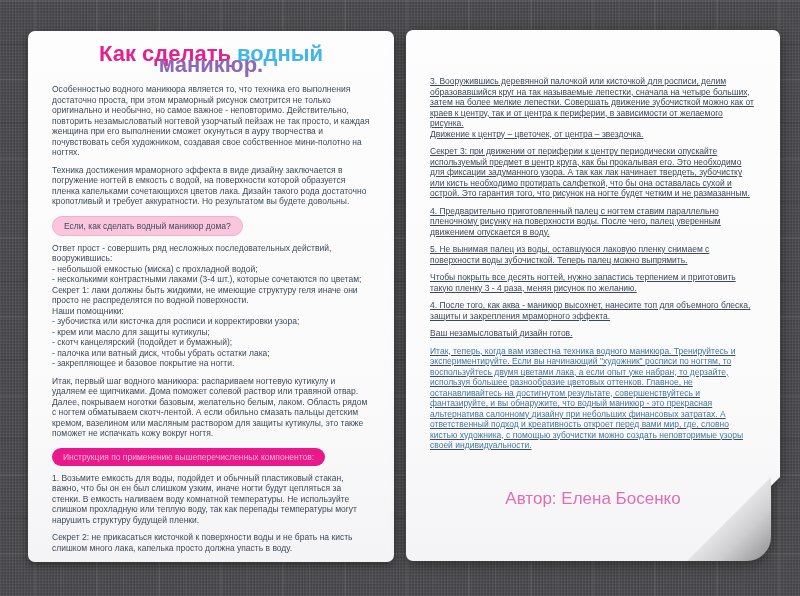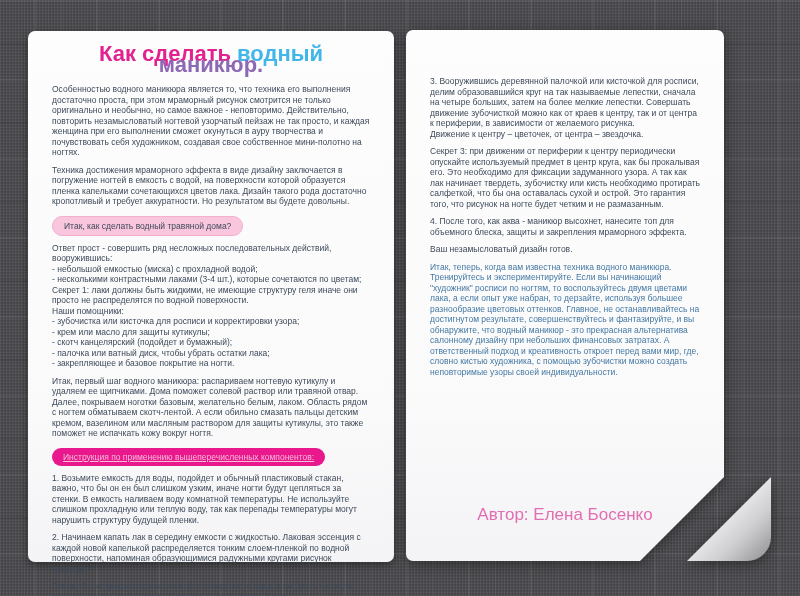--- a/index.html
+++ b/index.html
@@ -22,22 +22,23 @@
     color:#3d4a59;
     font-size:8.5px;
     line-height:10.5px;
   }
   .page-left{left:28px;box-shadow:0 3px 9px rgba(0,0,0,.4);}
   .page-right-wrap{
     position:absolute;left:406px;top:30px;width:365px;height:531px;
     filter:drop-shadow(0 3px 7px rgba(0,0,0,.4));
   }
   .page-right{
-    position:absolute;left:0;top:0;width:318px;height:531px;
+    position:absolute;left:0;top:0;width:374px;height:531px;
     clip-path:polygon(0 0,100% 0,100% calc(100% - 84px),calc(100% - 84px) 100%,0 100%);
+    text-decoration:underline;
   }
   .fold{
     position:absolute;right:0;bottom:0;width:84px;height:84px;
     clip-path:polygon(100% 0,0 100%,100% 100%);
     border-radius:0 0 24px 0;
     background:linear-gradient(135deg,#ffffff 12%,#ededee 42%,#cfcfd1 68%,#a2a2a5 90%,#8d8d90 100%);
   }
   .doc-title{
     text-align:center;font-size:22px;font-weight:bold;
     margin:8px 0 14px 0;letter-spacing:0;
@@ -45,63 +46,65 @@
   .t-pink{color:#e3218f;}
   .t-blue{color:#41b6e8;}
   .t-purple{color:#8d68b4;}
   .para{margin:0 0 7px 0;white-space:pre-line;}
   .para:last-child{margin-bottom:0;}
   .pill{
     display:inline-block;border-radius:12px;padding:4px 11px;
     margin:2px 0 7px 0;font-size:8.5px;line-height:10px;
   }
   .pill-light{background:#f9c6de;color:#3d4a59;border:1px solid #f3aed0;}
-  .pill-solid{background:#e9188c;color:#f7bcd9;text-decoration:underline;}
+  .pill-solid{background:#e9188c;color:#f7bcd9;}
   .outro{color:#4478a3;}
   .author{
-    position:absolute;left:0;bottom:36px;width:100%;
+    position:absolute;left:0;bottom:52px;width:100%;
     text-align:center;font-size:17px;line-height:20px;color:#e36db2;
   }
 </style>
 </head>
 <body>
 
 <div class="page page-left">
   <div class="doc-title">
     <span class="t-pink">Как сделать </span><span class="t-blue">водный </span><span class="t-purple">маникюр.</span>
   </div>
   <p class="para">Особенностью водного маникюра является то, что техника его выполнения достаточно проста, при этом мраморный рисунок смотрится не только оригинально и необычно, но самое важное - неповторимо. Действительно, повторить незамысловатый ногтевой узорчатый пейзаж  не так просто, и каждая женщина  при его выполнении сможет окунуться в ауру творчества и почувствовать себя художником, создавая свое собственное мини-полотно на ногтях.</p>
   <p class="para">Техника достижения мраморного эффекта в виде дизайну заключается в погружение ногтей в емкость с водой, на поверхности которой образуется пленка капельками сочетающихся цветов лака. Дизайн  такого рода достаточно кропотливый и требует аккуратности. Но результатом вы будете довольны.</p>
   <div>
-    <span class="pill pill-light">Итак, как сделать водный травяной дома?</span>
+    <span class="pill pill-light">Если, как сделать водный маникюр дома?</span>
   </div>
   <p class="para">Ответ прост - совершить ряд несложных последовательных действий, вооружившись:
 - небольшой емкостью (миска) с прохладной водой;
 - несколькими контрастными лаками (3-4 шт.), которые сочетаются по цветам;
 Секрет 1: лаки должны быть жидкими, не имеющие структуру геля иначе они просто не распределятся по водной поверхности.
 Наши помощники:
 - зубочистка или кисточка для росписи и корректировки узора;
 - крем или масло для защиты кутикулы;
 - скотч канцелярский (подойдет и бумажный);
 - палочка или ватный диск, чтобы убрать остатки лака;
 - закрепляющее и базовое покрытие на ногти.</p>
   <p class="para">Итак, первый шаг водного маникюра: распариваем ногтевую кутикулу и удаляем ее щипчиками. Дома поможет солевой раствор или травяной отвар. Далее, покрываем ноготки базовым, желательно белым, лаком. Область рядом с ногтем обматываем скотч-лентой.  А если обильно смазать пальцы детским кремом, вазелином или масляным раствором для защиты кутикулы, это также поможет не испачкать кожу вокруг ногтя.</p>
   <div>
     <span class="pill pill-solid">Инструкция по применению вышеперечисленных компонентов:</span>
   </div>
   <p class="para">1. Возьмите емкость для воды, подойдет и обычный пластиковый стакан, важно, что бы он ен был слишком узким, иначе ногти будут цепляться за стенки. В емкость наливаем воду комнатной температуры. Не используйте слишком прохладную или теплую воду, так как перепады температуры могут нарушить структуру  будущей пленки.</p>
-  <p class="para">2. Начинаем капать лак в середину емкости с жидкостью. Лаковая эссенция  с каждой новой капелькой распределяется тонким слоем-пленкой по водной поверхности, напоминая образующимися радужными кругами рисунок мрамора.</p>
   <p class="para">Секрет 2: не прикасаться кисточкой к поверхности воды и не брать на кисть слишком много лака, капелька просто должна упасть в воду.</p>
 </div>
 
 <div class="page-right-wrap">
   <div class="page page-right" style="left:0;">
     <div style="height:36px"></div>
     <p class="para">3. Вооружившись  деревянной палочкой или кисточкой для росписи, делим образовавшийся круг на так называемые лепестки, сначала на четыре больших, затем на более мелкие лепестки. Совершать движение зубочисткой можно как от краев к центру, так и от центра к периферии, в зависимости от желаемого рисунка.
 Движение к центру – цветочек, от центра – звездочка.</p>
     <p class="para">Секрет 3: при движении от периферии к центру периодически опускайте используемый предмет в центр круга, как бы прокалывая его. Это необходимо для фиксации задуманного узора. А так как лак начинает твердеть, зубочистку или кисть необходимо протирать салфеткой, что бы она оставалась сухой и острой.  Это гарантия того, что рисунок на ногте будет четким и не размазанным.</p>
+    <p class="para">4. Предварительно приготовленный палец с ногтем ставим параллельно пленочному рисунку на поверхности воды. После чего, палец уверенным движением опускается в воду.</p>
+    <p class="para">5. Не вынимая палец из воды, оставшуюся лаковую пленку снимаем с поверхности воды зубочисткой. Теперь палец можно выпрямить.</p>
+    <p class="para">Чтобы покрыть все десять ногтей, нужно запастись терпением и приготовить такую пленку 3 - 4 раза, меняя рисунок по желанию.</p>
     <p class="para">4. После того, как аква - маникюр высохнет, нанесите топ для объемного блеска, защиты и закрепления мраморного эффекта.</p>
     <p class="para">Ваш незамысловатый дизайн готов.</p>
     <p class="para outro">Итак, теперь, когда вам известна техника водного маникюра. Тренируйтесь и экспериментируйте.  Если вы начинающий "художник" росписи по ногтям, то воспользуйтесь двумя цветами лака, а если опыт уже набран, то дерзайте, используя большее разнообразие цветовых оттенков. Главное, не останавливайтесь на достигнутом результате, совершенствуйтесь и фантазируйте, и вы обнаружите, что водный маникюр - это прекрасная альтернатива салонному дизайну при небольших финансовых затратах. А ответственный подход и креативность откроет перед вами мир, где,  словно кистью художника, с помощью зубочистки можно создать неповторимые узоры своей индивидуальности.</p>
     <div class="author">Автор: Елена Босенко</div>
   </div>
   <div class="fold"></div>
 </div>
 
 </body></html>

